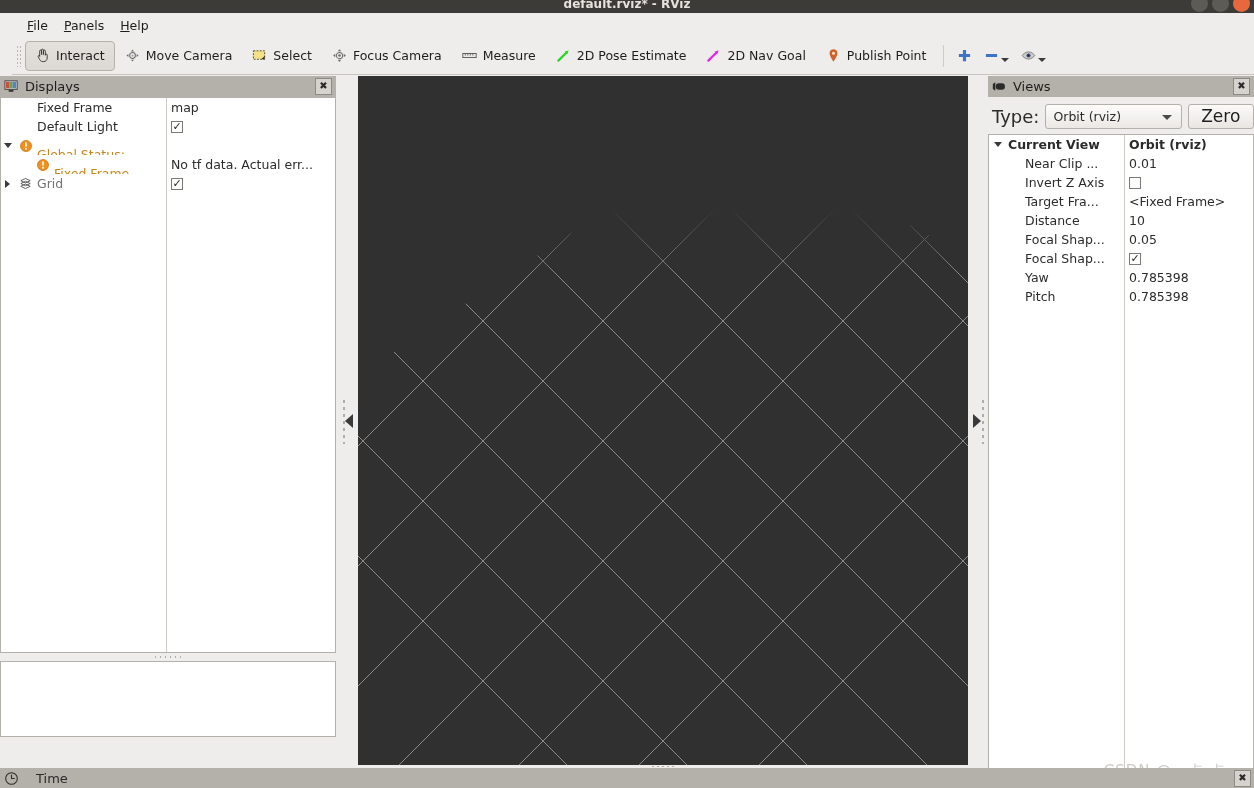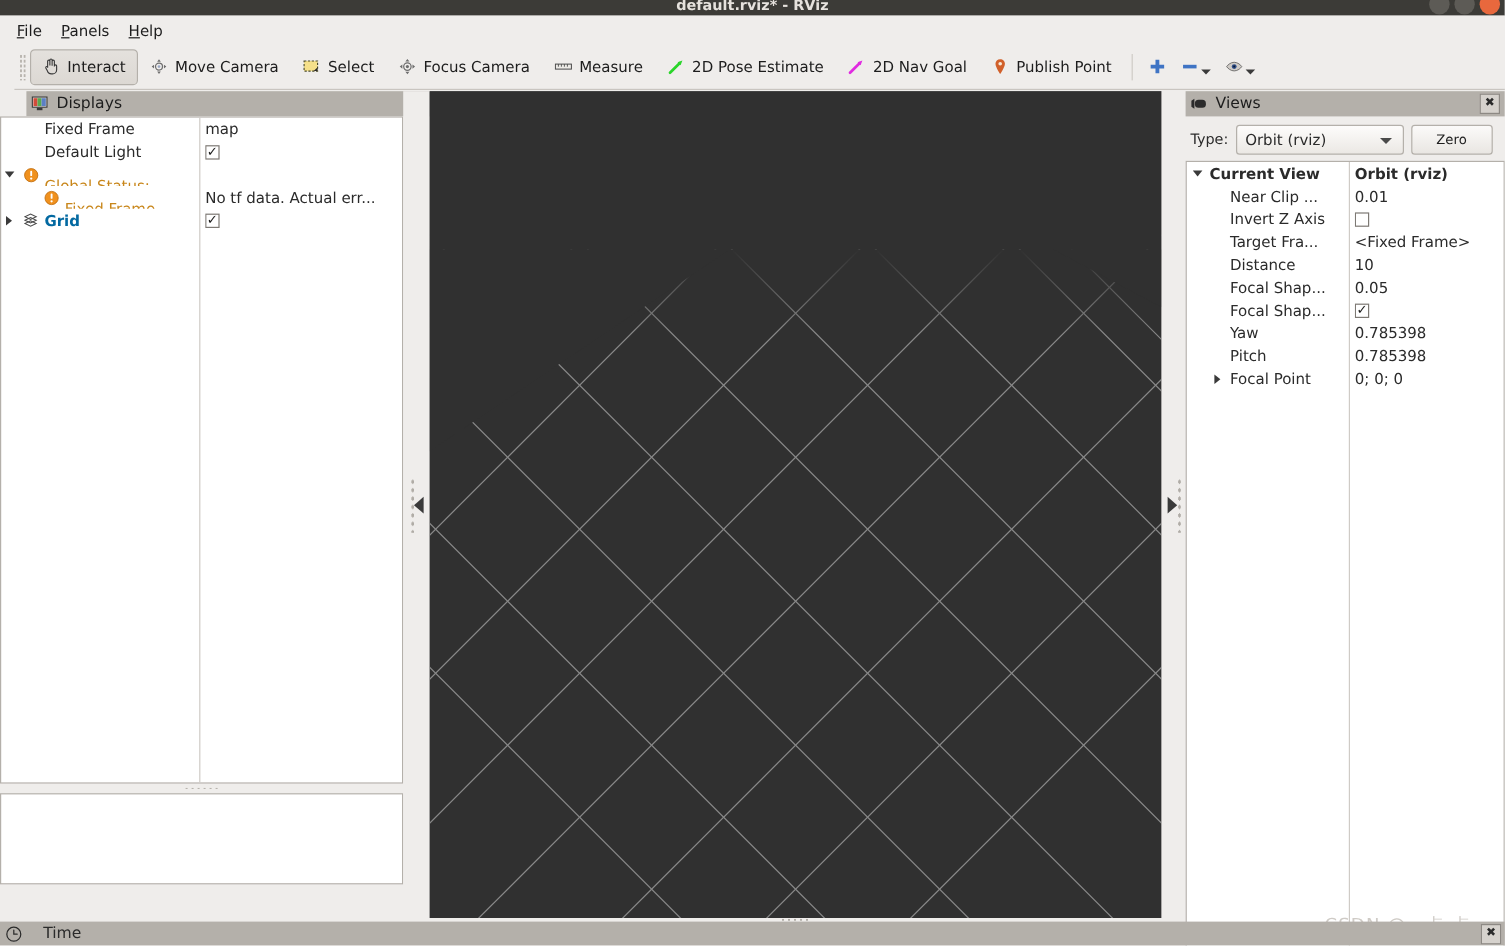--- a/index.html
+++ b/index.html
@@ -32,21 +32,21 @@
   }
   .wbtns { position: absolute; right: 4px; top: -5px; display: flex; gap: 4px; }
   .wbtn { width: 17px; height: 17px; border-radius: 50%; background: #5d5b56; }
   .wbtn.close { background: #e8683d; }
 
   
   .menubar {
     position: absolute; left: 0; top: 13px; width: 1254px; height: 24px;
     background: #efedeb;
     display: flex; align-items: center;
-    padding-left: 6px;
+    padding-left: 19px;
     box-sizing: border-box;
   }
   .menu-item {
     padding: 2px 8px; font-size: 12.5px; color: #1d1d1d;
     cursor: default;
   }
   .menu-item u { text-decoration: underline; }
 
   
   .toolbar {
@@ -105,21 +105,21 @@
     width: 15px; height: 15px;
     border: 1px solid #8d8984;
     background: #d6d2cd;
     font-size: 10px; line-height: 13px; text-align: center;
     color: #2b2b2b;
     cursor: default;
   }
 
   
   .displays {
-    position: absolute; left: 0; top: 76px; width: 336px; height: 660px; padding-left: 22px;
+    position: absolute; left: 0; top: 76px; width: 336px; height: 660px;
   }
   .tree {
     position: absolute; left: 0; top: 21px; width: 336px; height: 556px;
     background: #ffffff;
     border: 1px solid #b4b0aa;
     box-sizing: border-box;
     overflow: hidden;
   }
   .tree-colsplit {
     position: absolute; left: 165px; top: 0; bottom: 0; width: 1px;
@@ -141,21 +141,21 @@
     white-space: nowrap; overflow: hidden;
   }
   .exp {
     width: 13px; height: 19px; display: flex; align-items: center; justify-content: center;
     flex: 0 0 13px;
   }
   .exp .tri-d { width:0;height:0;border-left:4.5px solid transparent;border-right:4.5px solid transparent;border-top:5px solid #3a3a3a; }
   .exp .tri-r { width:0;height:0;border-top:4.5px solid transparent;border-bottom:4.5px solid transparent;border-left:5px solid #3a3a3a; }
   .ico { width: 15px; height: 15px; flex: 0 0 15px; display:flex;align-items:center;justify-content:center; }
   .lbl-warn { color: #c8861a; margin-top: 18px; }
-  .lbl-grid { color: #0369a1; font-weight: bold; }
+  .lbl-grid { color: #737373; font-weight: normal; }
   .cbox {
     width: 12px; height: 12px; border: 1px solid #7d7974; background: #fff;
     display: inline-flex; align-items: center; justify-content: center;
     font-size: 11px; line-height: 11px; color: #1d1d1d;
     box-sizing: border-box;
   }
   .colorswatch { width: 12px; height: 12px; border: 1px solid #333; box-sizing: border-box; }
 
   .desc-box {
     position: absolute; left: 0; top: 585px; width: 336px; height: 76px;
@@ -199,42 +199,42 @@
 
   
   .views {
     position: absolute; left: 988px; top: 76px; width: 266px; height: 689px;
   }
   .views-type {
     position: absolute; left: 0; top: 25px; width: 266px; height: 30px;
     display: flex; align-items: center; gap: 6px;
     padding-left: 4px; box-sizing: border-box;
   }
-  .type-label { font-size: 12px; }
+  .type-label { font-size: 18px; }
   .combo {
     position: relative;
     width: 140px; height: 25px;
     border: 1px solid #b4b0aa; border-radius: 3px;
     background: linear-gradient(#fdfcfb, #ebe8e4);
     display: flex; align-items: center;
     padding-left: 7px; box-sizing: border-box;
     font-size: 12.5px;
     cursor: default;
   }
   .combo .caret {
     position: absolute; right: 9px; top: 10px;
     width: 0; height: 0;
     border-left: 5px solid transparent; border-right: 5px solid transparent;
     border-top: 5px solid #4a4a4a;
   }
   .zerobtn {
     width: 68px; height: 25px;
     border: 1px solid #b4b0aa; border-radius: 3px;
     background: linear-gradient(#fbfaf9, #e9e6e2);
-    font-size: 11px; color: #1d1d1d; font-family: inherit;
+    font-size: 17px; color: #1d1d1d; font-family: inherit;
     cursor: default;
   }
   .views-tree {
     position: absolute; left: 0; top: 58px; width: 266px; height: 665px;
     background: #fff; border: 1px solid #b4b0aa; box-sizing: border-box;
     overflow: hidden;
   }
   .views-tree .tree-colsplit { left: 135px; }
   .views-tree .trow .tname { width: 135px; padding-left: 2px; }
   .views-tree .trow .tval { left: 140px; }
@@ -697,32 +697,20 @@
         <div class="tname">
           <span class="exp"></span>
           <span class="exp"></span>
           <span>Pitch</span>
         </div>
         <div class="tval">
           <span>0.785398</span>
         </div>
       </div>
 
-      <div class="trow">
-        <div class="tname">
-          <span class="exp"></span>
-          <span class="exp">
-              <i class="tri-r"></i>
-            </span>
-          <span>Focal Point</span>
-        </div>
-        <div class="tval">
-          <span>0; 0; 0</span>
-        </div>
-      </div>
     </div>
 
   </div>
 
   <div class="watermark">CSDN @一点·点</div>
 
   <div class="timebar">
     <span class="ico">
       <svg width="15" height="15" viewBox="0 0 16 16">
         <circle cx="8" cy="8" r="6.2" fill="none" stroke="#2b2b2b" stroke-width="1.1"></circle>

